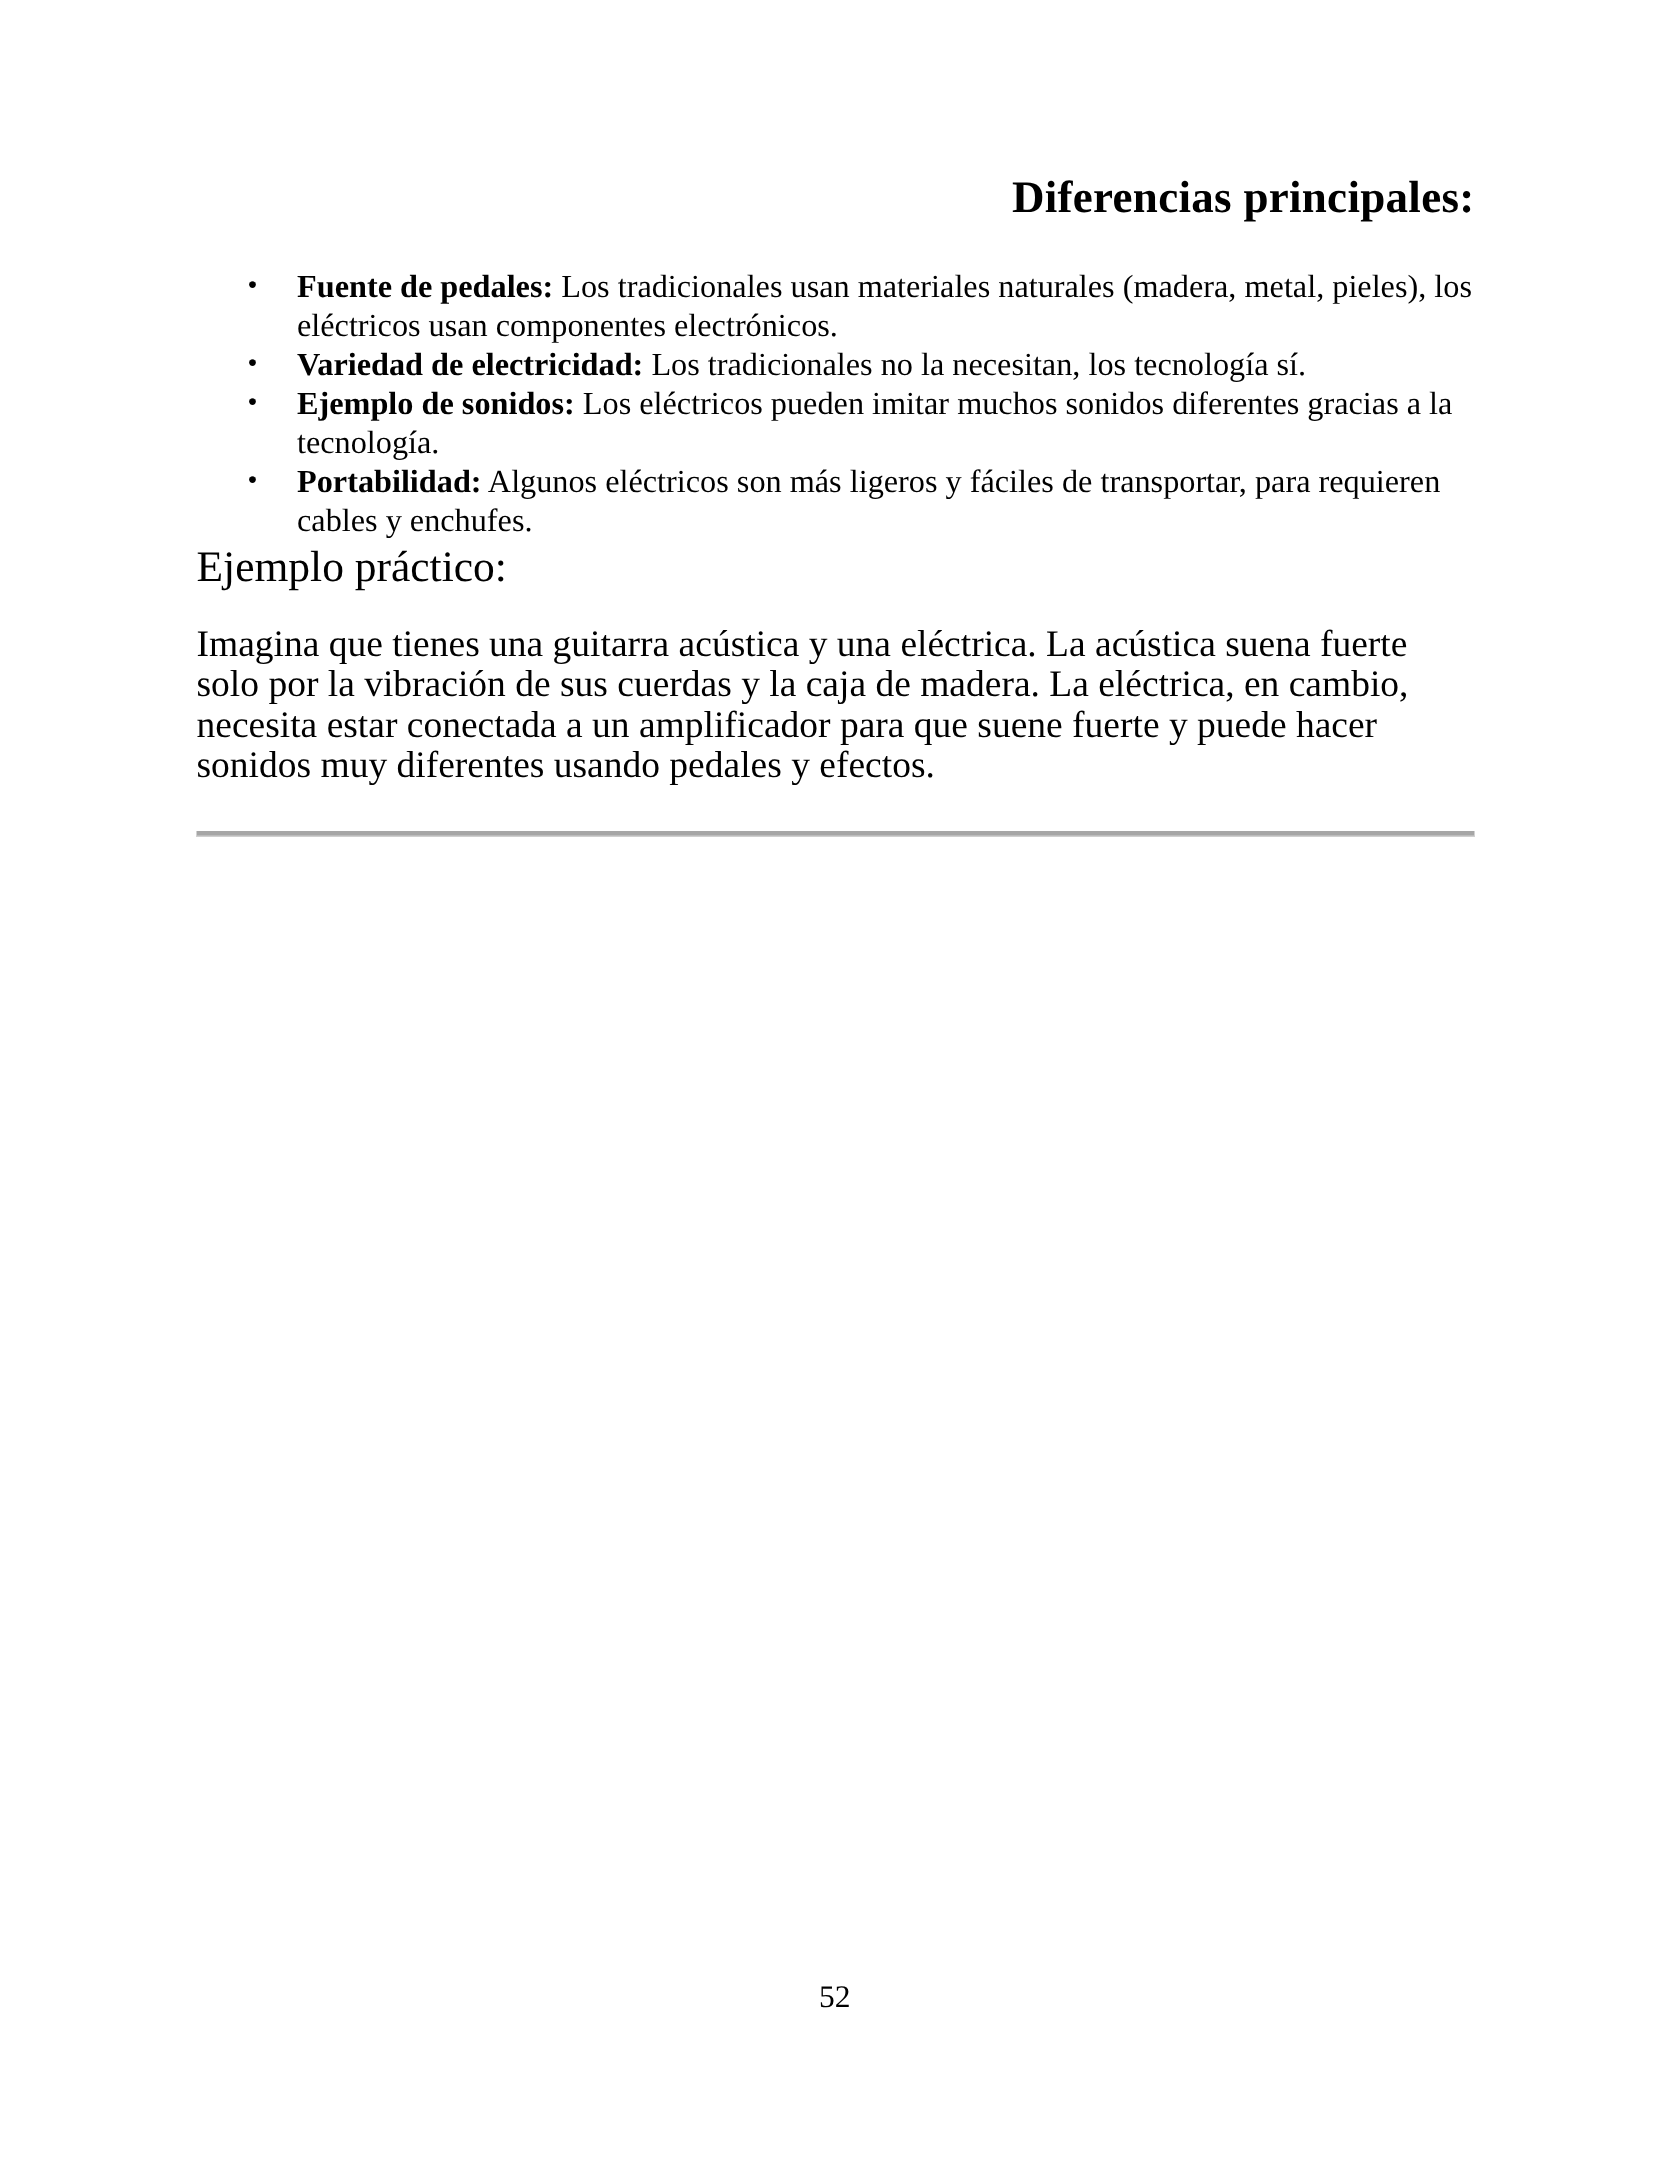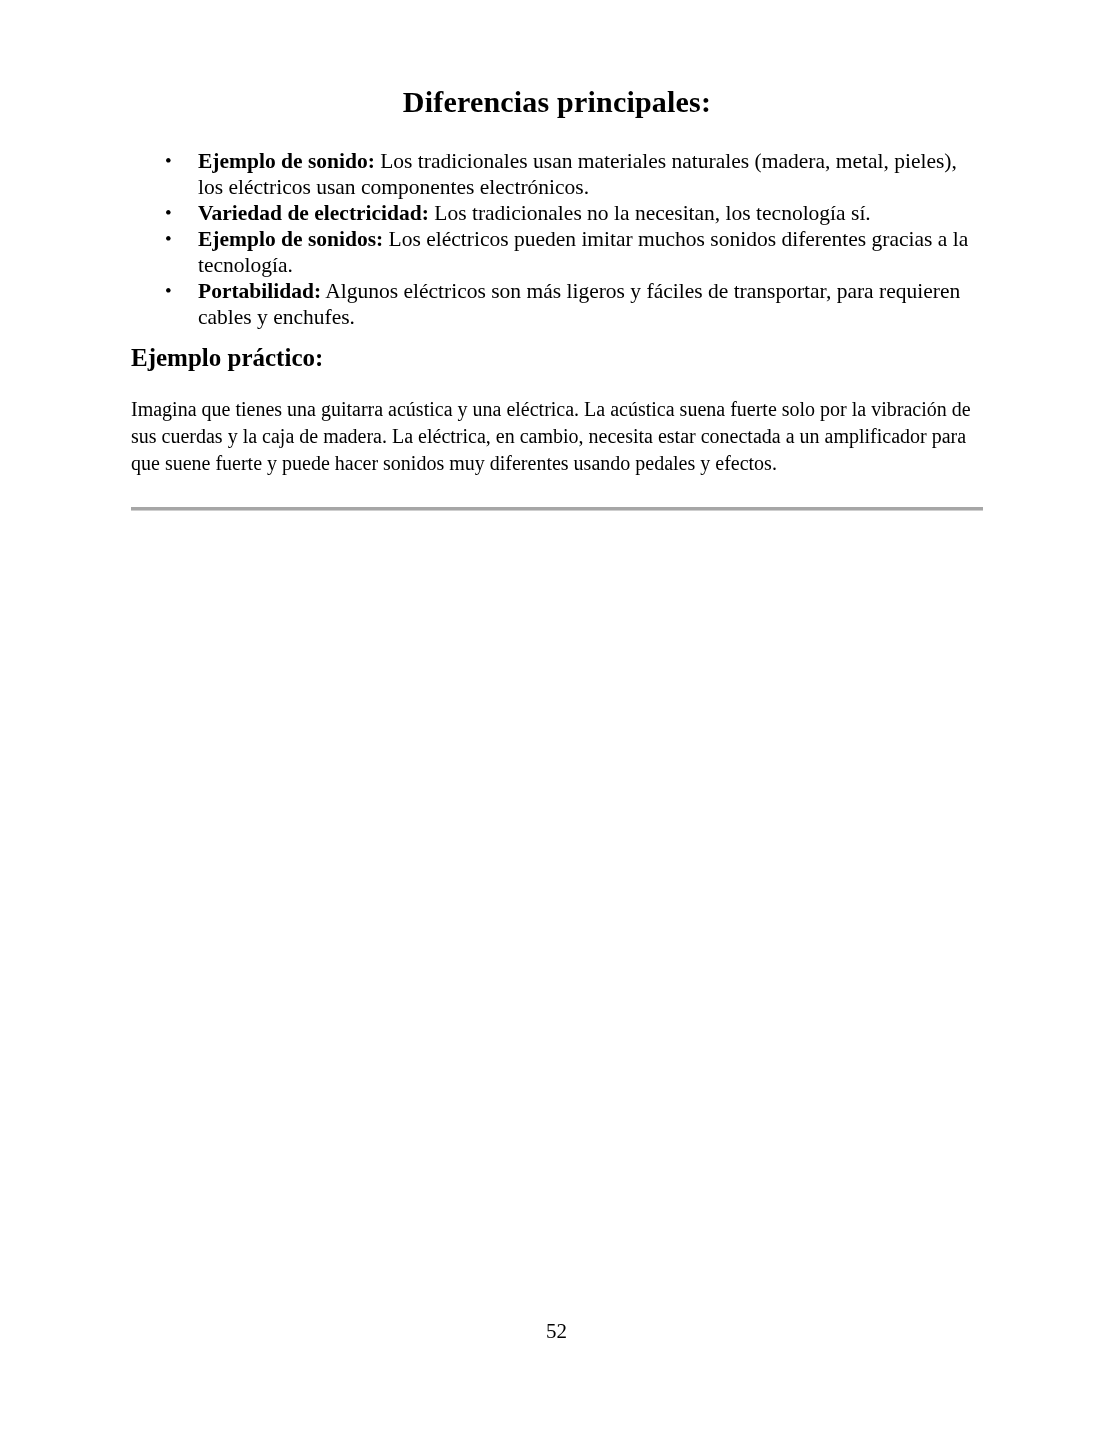--- a/index.html
+++ b/index.html
@@ -14,25 +14,25 @@
     color: #000000;
     overflow: hidden;
   }
   .content {
     position: absolute;
     left: 131px;
     right: 130px;
     top: 0;
   }
   .doc-title {
-    margin-top: 84px;
+    margin-top: 114px;
     font-size: 30px;
     line-height: 35px;
     font-weight: bold;
-    text-align: center;
+    text-align: right;
     letter-spacing: 0.2px;
   }
   .bullet-list {
     list-style: none;
     margin-top: 29px;
     font-size: 21.5px;
     line-height: 26px;
   }
   .bullet-list li {
     position: relative;
@@ -40,28 +40,28 @@
   }
   .bullet {
     position: absolute;
     left: 34px;
     top: 0;
     font-size: 19px;
     line-height: 26px;
   }
   .b-label { font-weight: bold; }
   .section-heading {
-    margin-top: 15px;
-    font-size: 25px;
+    margin-top: 5px;
+    font-size: 29px;
     line-height: 26px;
-    font-weight: bold;
+    font-weight: normal;
   }
   .body-paragraph {
     margin-top: 25px;
-    font-size: 20px;
+    font-size: 25px;
     line-height: 27px;
   }
   .h-rule {
     margin-top: 30px;
     height: 4px;
     background: #a6a6a6;
     border-bottom: 1px solid #cfcfcf;
   }
   .page-number {
     position: absolute;
@@ -76,21 +76,21 @@
 </head>
 <body>
 
 <div class="page">
   <div class="content">
 
     <div class="doc-title">Diferencias principales:</div>
 
     <ul class="bullet-list">
       <li>
-        <span class="bullet">•</span><span class="b-label">Ejemplo de sonido:</span><span> Los tradicionales usan materiales naturales (madera, metal, pieles), los eléctricos usan componentes electrónicos.</span>
+        <span class="bullet">•</span><span class="b-label">Fuente de pedales:</span><span> Los tradicionales usan materiales naturales (madera, metal, pieles), los eléctricos usan componentes electrónicos.</span>
       </li>
       <li>
         <span class="bullet">•</span><span class="b-label">Variedad de electricidad:</span><span> Los tradicionales no la necesitan, los tecnología sí.</span>
       </li>
       <li>
         <span class="bullet">•</span><span class="b-label">Ejemplo de sonidos:</span><span> Los eléctricos pueden imitar muchos sonidos diferentes gracias a la tecnología.</span>
       </li>
       <li>
         <span class="bullet">•</span><span class="b-label">Portabilidad:</span><span> Algunos eléctricos son más ligeros y fáciles de transportar, para requieren cables y enchufes.</span>
       </li>

